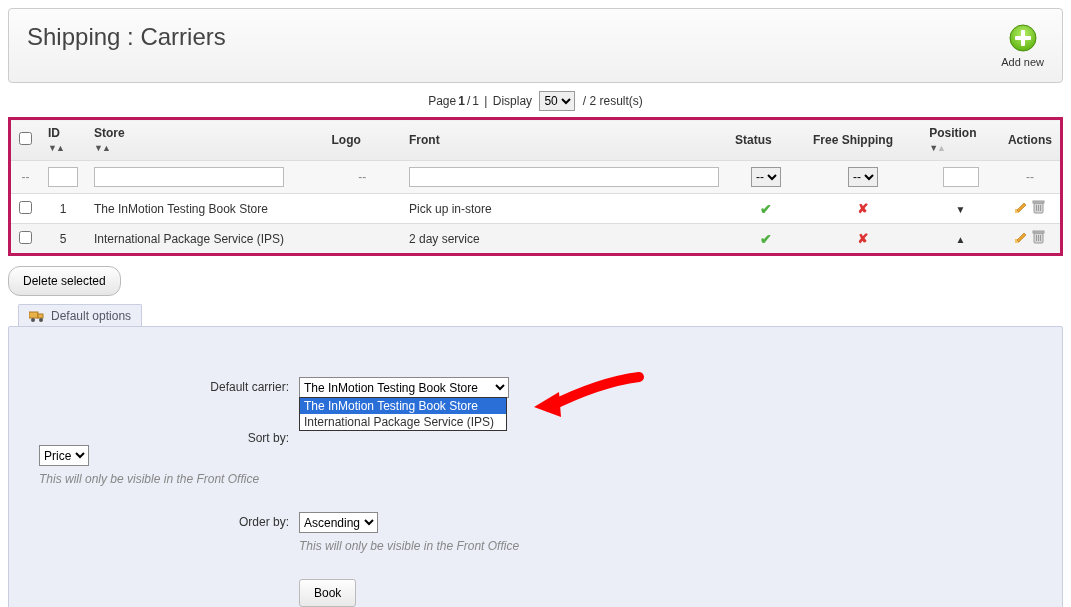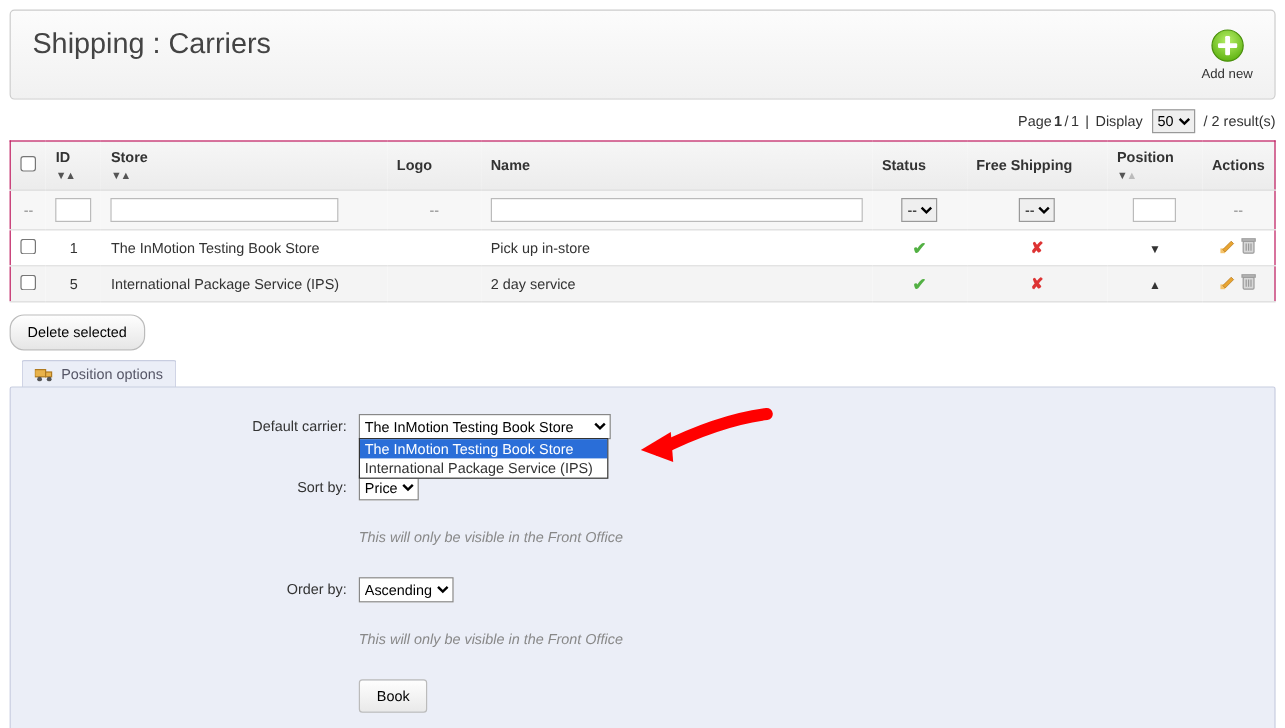--- a/index.html
+++ b/index.html
@@ -29,21 +29,21 @@
   }
   .toolbar-btn {
     text-align: right;
     font-size: 11px;
     color: #333;
     cursor: pointer;
   }
   .toolbar-btn svg { display: block; margin: 0 auto 3px; }
   .list-controls {
     display: flex;
-    justify-content: flex-end;
+    justify-content: center;
     align-items: center;
     font-size: 12px;
     margin: 6px 0;
   }
   .list-controls .left { display: flex; align-items: center; gap: 2px; }
   .list-controls select {
     font-size: 12px;
     border: 1px solid #999;
     height: 20px;
   }
@@ -53,21 +53,21 @@
     background: linear-gradient(#fefefe, #e9e9e9);
     padding: 5px 12px;
     border-radius: 3px;
     font-size: 12px;
     cursor: pointer;
     color: #333;
   }
   table.grid {
     width: 100%;
     border-collapse: collapse;
-    border: 1px solid #be185d;
+    border: 3px solid #be185d;
   }
   table.grid th, table.grid td {
     border-bottom: 1px solid #ddd;
     padding: 6px 8px;
     font-size: 12px;
   }
   table.grid thead th {
     background: linear-gradient(#f6f6f6, #ececec);
     font-weight: bold;
     text-align: left;
@@ -141,21 +141,21 @@
   .form-row select {
     border: 1px solid #888;
     font-size: 12px;
     height: 21px;
     background: #fff;
   }
   .hint {
     font-style: italic;
     color: #888;
     font-size: 12px;
-    margin-top: 24px;
+    margin-top: 6px;
   }
   .dropdown-open {
     position: absolute;
     top: 20px;
     left: 0;
     border: 1px solid #333;
     background: #fff;
     z-index: 5;
     min-width: 208px;
   }
@@ -240,21 +240,21 @@
       <col style="width:120px">
     <col style="width:80px">
       <col style="width:60px">
   </colgroup>
   <thead>
     <tr>
       <th class="center"><input type="checkbox" style=""></th>
       <th><span>ID</span><br><span class="sort-arrows">▼▲</span></th>
       <th><span>Store</span><br><span class="sort-arrows">▼▲</span></th>
       <th class="center"><span>Logo</span></th>
-      <th><span>Name</span></th>
+      <th><span>Front</span></th>
       <th class="center"><span>Status</span></th>
       <th class="center"><span>Free Shipping</span></th>
       <th class="center"><span>Position</span><br><span class="sort-arrows">▼<span class="dim">▲</span></span></th>
       <th class="center"><span>Actions</span></th>
     </tr>
     <tr class="filter-row">
       <td class="center dash">--</td>
       <td><input type="text" style="width: 30px;"></td>
       <td><input type="text" style="width: 190px;"></td>
       <td class="center dash">--</td>
@@ -317,42 +317,42 @@
 
 
 <div style="position:relative; margin-top:30px;">
   <div class="options-tab">
     <svg width="16" height="12" viewBox="0 0 16 12">
       <rect x="0" y="2" width="9" height="6" fill="#e8b24a" stroke="#b07a1f"></rect>
       <rect x="9" y="4" width="5" height="4" fill="#e8b24a" stroke="#b07a1f"></rect>
       <circle cx="4" cy="10" r="2" fill="#555"></circle>
         <circle cx="12" cy="10" r="2" fill="#555"></circle>
     </svg>
-    <span>Position options</span>
+    <span>Default options</span>
   </div>
   <div class="options-panel">
 
-    <div class="form-row" style="position:relative;">
+    <div class="form-row" style="position:relative;margin-top:28px;">
       <div class="lbl">Default carrier:</div>
       <div class="fld" style="position:relative;">
         <select style="width:210px">
           <option>The InMotion Testing Book Store</option>
         </select>
         <div class="dropdown-open">
           <div class="opt sel">The InMotion Testing Book Store</div>
           <div class="opt">International Package Service (IPS)</div>
         </div>
       </div>
       <svg class="arrow-anno" width="120" height="60" viewBox="0 0 120 60">
         <path d="M110 10 Q 70 15 20 40" stroke="#ff0000" stroke-width="10" fill="none" stroke-linecap="round"></path>
         <polygon points="5,40 30,25 32,50" fill="#ff0000"></polygon>
       </svg>
     </div>
 
-    <div class="form-row" style="margin-top:30px;">
+    <div class="form-row" style="margin-top:30px;flex-direction:column;">
       <div class="lbl">Sort by:</div>
       <div class="fld">
         <select><option>Price</option></select>
         <div class="hint">This will only be visible in the Front Office</div>
       </div>
     </div>
 
     <div class="form-row">
       <div class="lbl">Order by:</div>
       <div class="fld">

